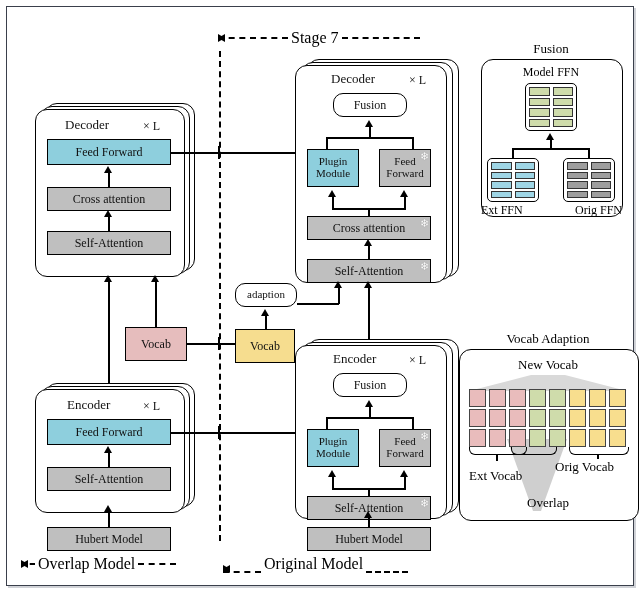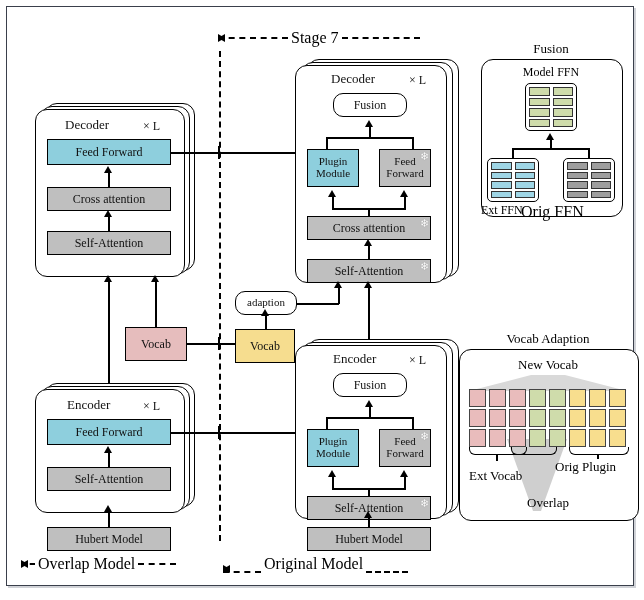--- a/index.html
+++ b/index.html
@@ -200,21 +200,21 @@
 
     <div class="ln lnv" style="left:73px;top:186px;height:14px;"></div>
     <div class="arrU" style="left:69px;top:180px;"></div>
 
     <div class="node gray abs" style="left:12px;top:200px;width:124px;height:24px;font-size:12px;">
       <span>Self-Attention</span>
     </div>
     <div class="snow" style="left:125px;top:202px;">❄</div>
   </div>
 
-  <div class="node white pill abs" style="left:228px;top:284px;width:62px;height:24px;font-size:11px;">adaption</div>
+  <div class="node white pill abs" style="left:228px;top:276px;width:62px;height:24px;font-size:11px;">adaption</div>
 
   <div class="ln lnh" style="left:290px;top:296px;width:42px;"></div>
   <div class="ln lnv" style="left:331px;top:280px;height:17px;"></div>
   <div class="arrU" style="left:327px;top:274px;"></div>
 
   <div class="ln lnv" style="left:258px;top:308px;height:14px;"></div>
   <div class="arrU" style="left:254px;top:302px;"></div>
 
   <div class="node yellow abs" style="left: 228px; top: 322px; width: 60px; height: 34px; font-size: 12px; background: rgb(246, 221, 143);">Vocab</div>
 
@@ -309,21 +309,21 @@
           <div class="cell c-gray" style="background: rgb(158, 158, 158);"></div>
         </div>
     <div class="ffncol">
           <div class="cell c-gray" style="background: rgb(158, 158, 158);"></div>
           <div class="cell c-gray" style="background: rgb(158, 158, 158);"></div>
           <div class="cell c-gray" style="background: rgb(158, 158, 158);"></div>
           <div class="cell c-gray" style="background: rgb(158, 158, 158);"></div>
         </div>
   </div>
   <div class="smlbl" style="left:474px;top:196px;font-size:12px;">Ext FFN</div>
-  <div class="smlbl" style="left:514px;top:196px;font-size:16px;">Orig FFN</div>
+  <div class="smlbl" style="left:568px;top:196px;font-size:12px;">Orig FFN</div>
 
   <div class="panelTitle" style="left:452px;top:324px;width:178px;">Vocab Adaption</div>
   <div class="panel" style="left:452px;top:342px;width:178px;height:170px;"></div>
   <div class="smlbl" style="left:452px;top:350px;width:178px;text-align:center;font-size:13px;">New Vocab</div>
 
   <svg class="fanTop" style="left:462px;top:368px;" width="158" height="16">
     <polygon points="0,16 158,16 96,0 62,0" fill="#d9d9d9"></polygon>
   </svg>
 
   <svg class="fanBot" style="left:500px;top:432px;" width="60" height="72">
@@ -373,17 +373,17 @@
         </div>
       </div>
 
   <div class="brace" style="left:462px;top:440px;width:56px;"></div>
   <div class="bracetick" style="left:489px;top:447px;"></div>
   <div class="brace" style="left:562px;top:440px;width:58px;"></div>
   <div class="bracetick" style="left:590px;top:447px;height:5px;"></div>
   <div class="brace" style="left:504px;top:440px;width:44px;"></div>
 
   <div class="smlbl" style="left:462px;top:461px;font-size:13px;">Ext Vocab</div>
-  <div class="smlbl" style="left:548px;top:452px;font-size:13px;">Orig Plugin</div>
+  <div class="smlbl" style="left:548px;top:452px;font-size:13px;">Orig Vocab</div>
   <div class="smlbl" style="left:452px;top:488px;width:178px;text-align:center;font-size:13px;">Overlap</div>
 
  </div>
 </div>
 
 </body></html>

